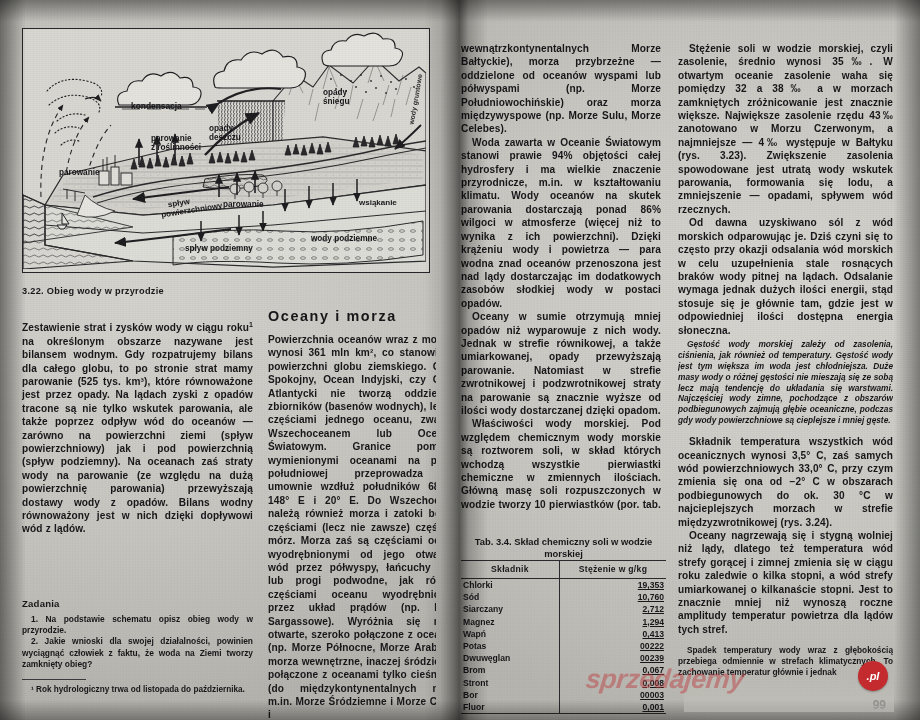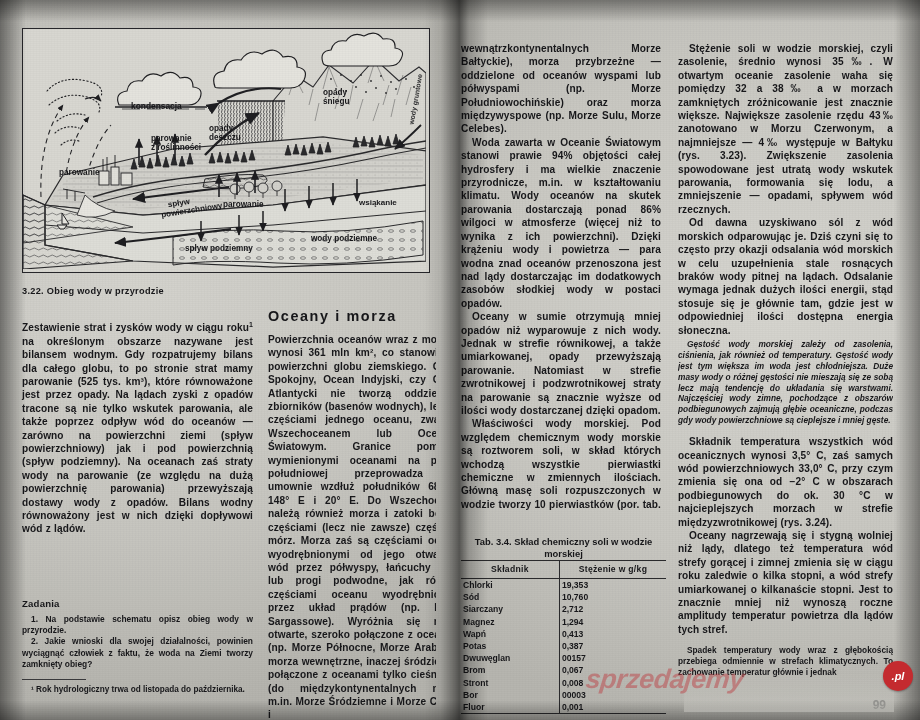--- a/index.html
+++ b/index.html
@@ -102,41 +102,41 @@
     border-collapse:collapse;width:100%;
     font-size:8.6px;font-weight:600;color:#17171a;
   }
   table.salt thead th{
     font-weight:600;padding:3px 2px 4px;text-align:center;
     border-top:1.3px solid #2a2a2c;border-bottom:1.1px solid #2a2a2c;
     letter-spacing:.3px;
   }
   table.salt td{padding:1.1px 2px;}
   table.salt td.name{text-align:left;padding-left:2px;}
-  table.salt td.val{text-align:left;}
+  table.salt td.val{text-align:right;text-decoration:underline;}
   table.salt th.c1,table.salt td.name{width:48%;}
   table.salt th.c2,table.salt td.val{width:52%;border-left:1.1px solid #2a2a2c;}
   table.salt tbody tr:last-child td{border-bottom:1.1px solid #2a2a2c;}
   table.salt tbody td{border-left:none;}
   table.salt tbody td.val{border-left:1.1px solid #2a2a2c;}
 
   
   .clip-col{overflow:hidden;}
 
   
   .wm{
     position:absolute;left:585px;top:664px;width:300px;height:48px;
     z-index:8;pointer-events:none;
     font-size:27px;font-weight:800;font-style:italic;
     color:rgba(188,62,66,.48);
     letter-spacing:-.5px;
     transform:skewX(-6deg);
   }
   .wm-dot{
-    position:absolute;left:883px;top:661px;width:30px;height:30px;border-radius:50%;
+    position:absolute;left:858px;top:661px;width:30px;height:30px;border-radius:50%;
     background:#c42b2f;z-index:9;
     color:#fff;font-size:11px;font-weight:800;font-style:italic;
     text-align:center;line-height:30px;letter-spacing:0;
     box-shadow:0 1px 2px rgba(0,0,0,.3);
   }
   .pageno{
     position:absolute;right:34px;bottom:8px;z-index:7;
     font-size:12px;font-weight:800;color:#3a3a3c;opacity:.55;
   }
   .blur-band{
@@ -438,25 +438,25 @@
           <tr>
               <td class="name">Magnez</td>
               <td class="val">1,294</td>
             </tr>
           <tr>
               <td class="name">Wapń</td>
               <td class="val">0,413</td>
             </tr>
           <tr>
               <td class="name">Potas</td>
-              <td class="val">0,387</td>
+              <td class="val">00222</td>
             </tr>
           <tr>
               <td class="name">Dwuwęglan</td>
-              <td class="val">00157</td>
+              <td class="val">00239</td>
             </tr>
           <tr>
               <td class="name">Brom</td>
               <td class="val">0,067</td>
             </tr>
           <tr>
               <td class="name">Stront</td>
               <td class="val">0,008</td>
             </tr>
           <tr>

